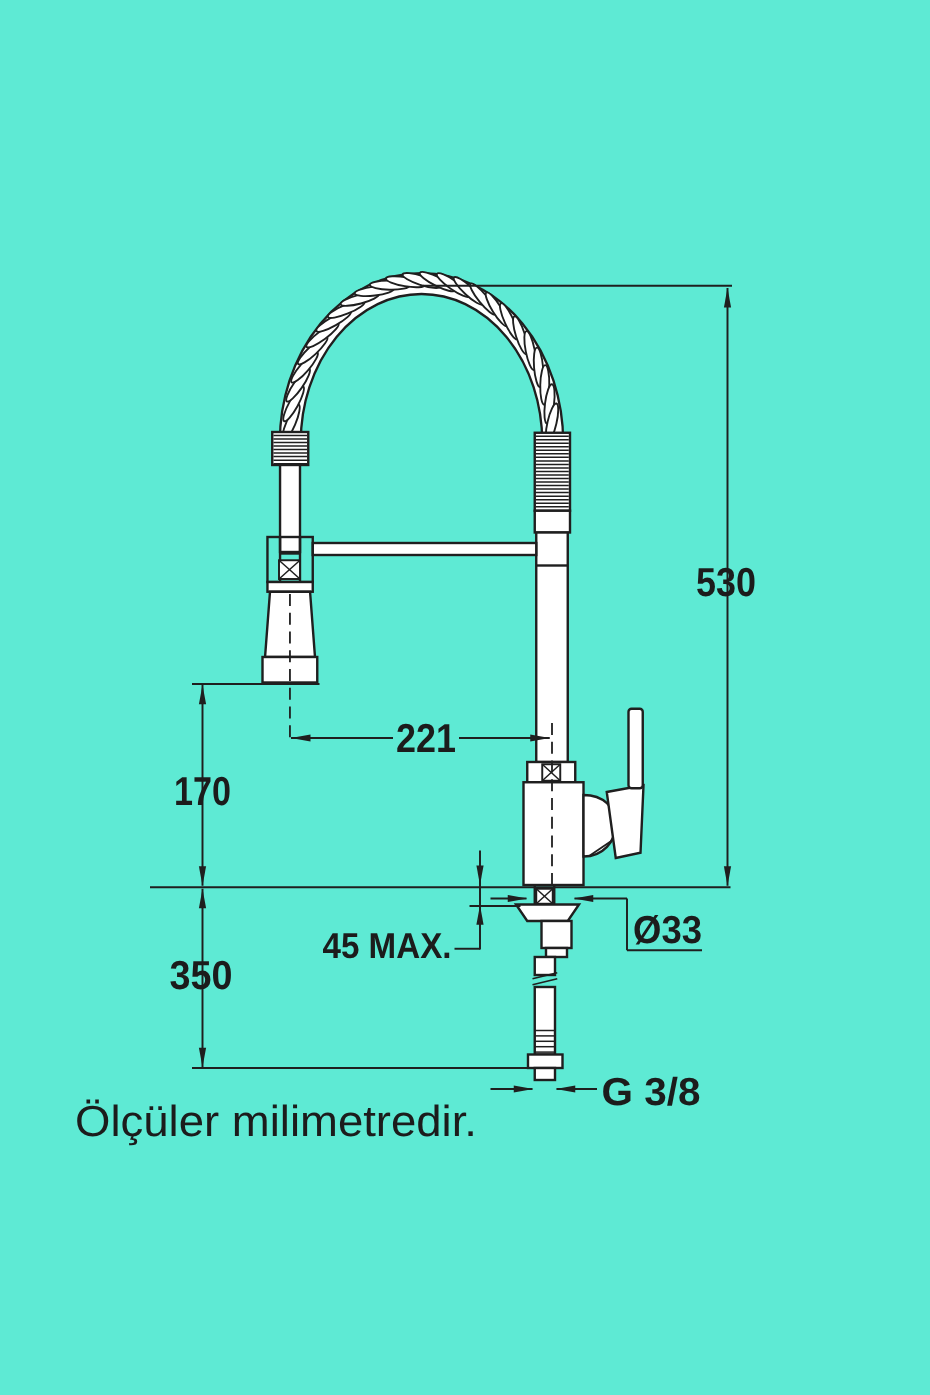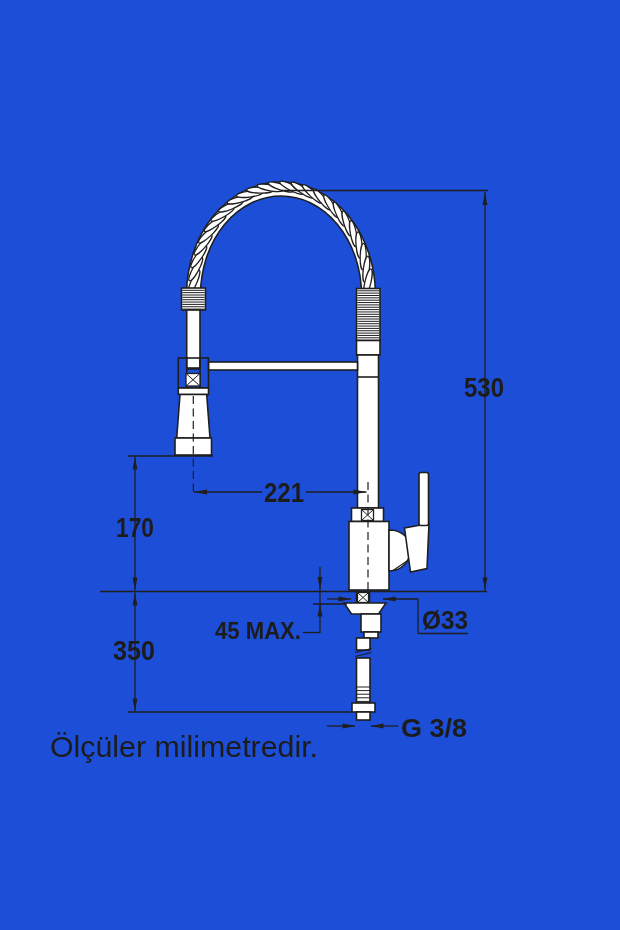--- a/index.html
+++ b/index.html
@@ -1,16 +1,16 @@
 <!DOCTYPE html>
 <html><head>
 <meta charset="utf-8">
 <style>
   html,body{margin:0;padding:0;background:#ffffff;}
-  #page{position:relative;width:620px;height:930px;background:#1d4ed8;overflow:hidden;}
+  #page{position:relative;width:620px;height:930px;background:#5eead4;overflow:hidden;}
   svg{display:block;}
   text{font-family:"Liberation Sans","DejaVu Sans",sans-serif;fill:#1c1c1c;}
   .dimlabel{font-weight:bold;}
   .caption{font-weight:normal;}
 </style>
 </head>
 <body>
 
 <div id="page">
 <svg id="drawing" width="620" height="930" viewBox="0 0 620 930">

